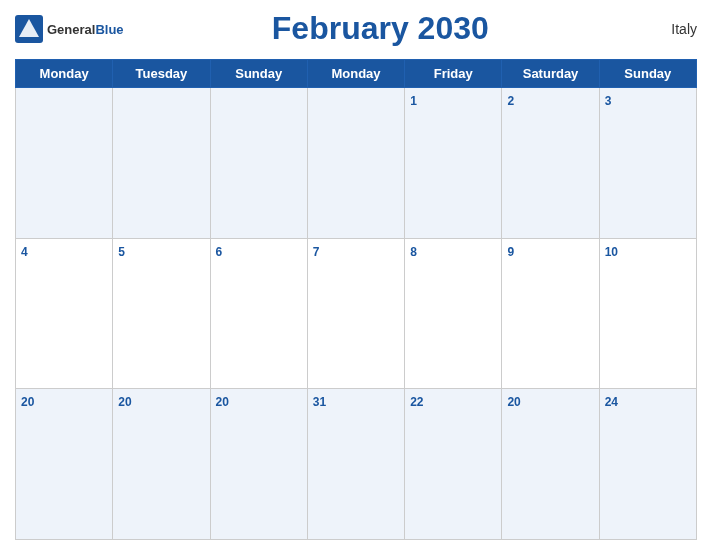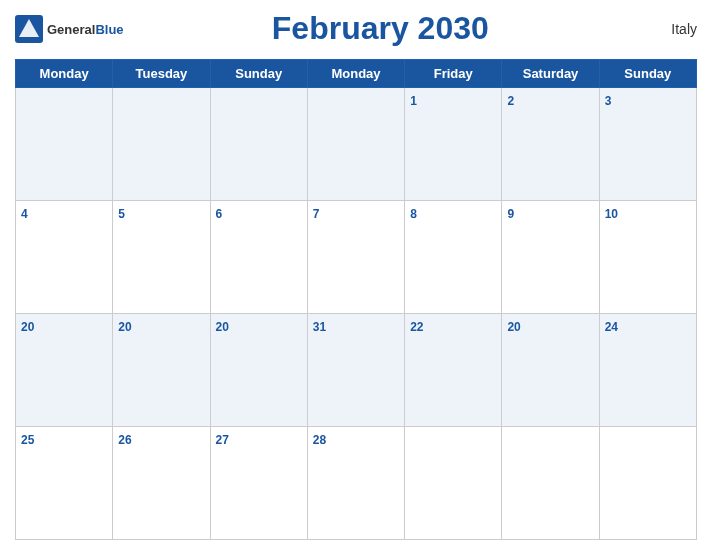--- a/index.html
+++ b/index.html
@@ -141,23 +141,14 @@
       </tr>
       <tr class="week-row">
         <td class="filled-cell"><span class="day-number">20</span></td>
         <td class="filled-cell"><span class="day-number">20</span></td>
         <td class="filled-cell"><span class="day-number">20</span></td>
         <td class="filled-cell"><span class="day-number">31</span></td>
         <td class="filled-cell"><span class="day-number">22</span></td>
         <td class="filled-cell"><span class="day-number">20</span></td>
         <td class="filled-cell"><span class="day-number">24</span></td>
       </tr>
-      <tr class="week-row">
-        <td class="filled-cell"><span class="day-number">25</span></td>
-        <td class="filled-cell"><span class="day-number">26</span></td>
-        <td class="filled-cell"><span class="day-number">27</span></td>
-        <td class="filled-cell"><span class="day-number">28</span></td>
-        <td class="empty-cell"></td>
-        <td class="empty-cell"></td>
-        <td class="empty-cell"></td>
-      </tr>
     </tbody>
 </table>
 
 </body></html>

